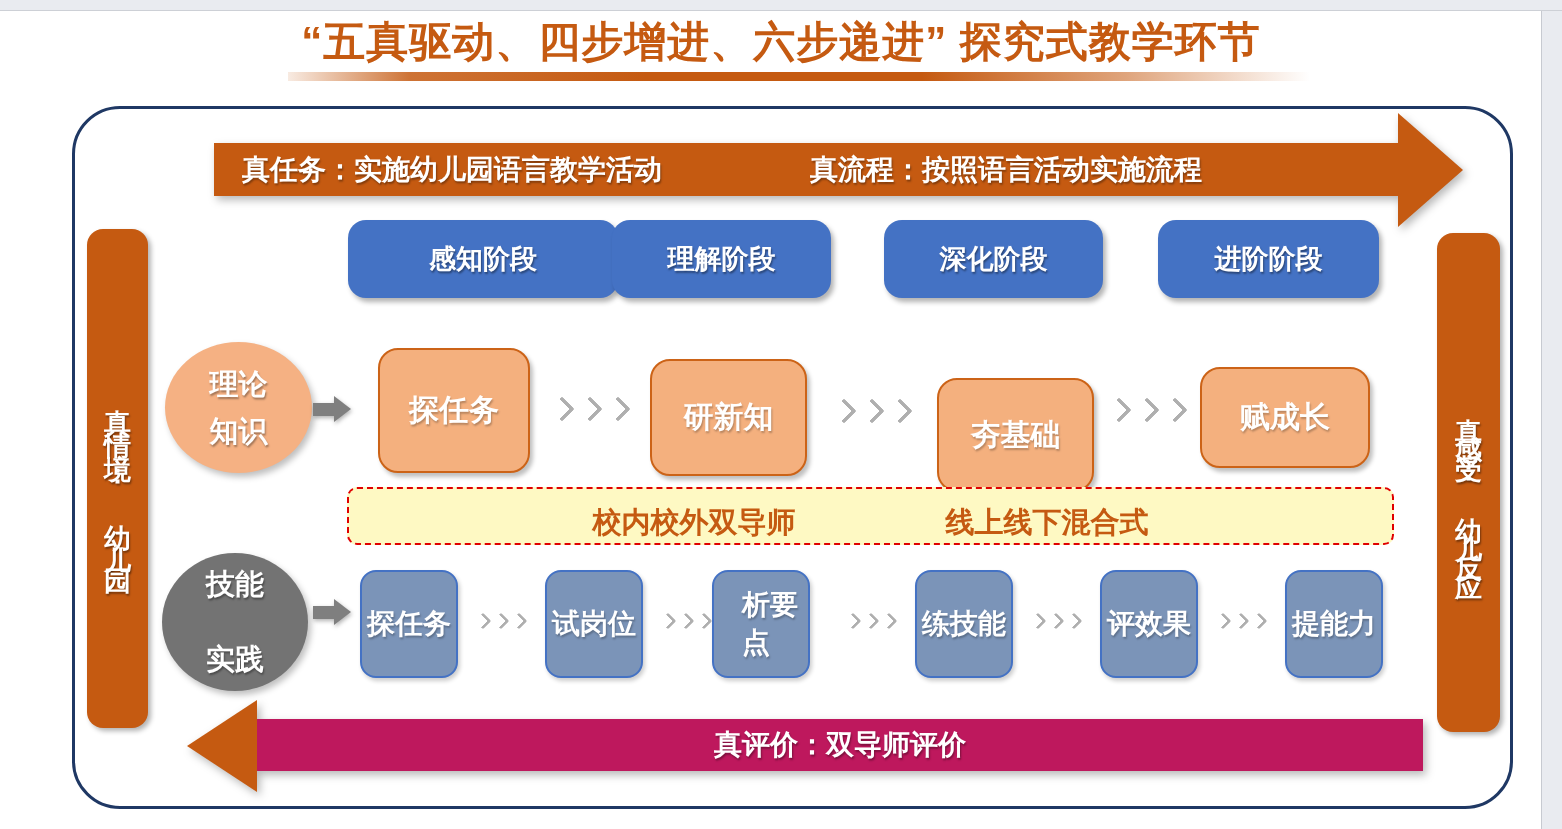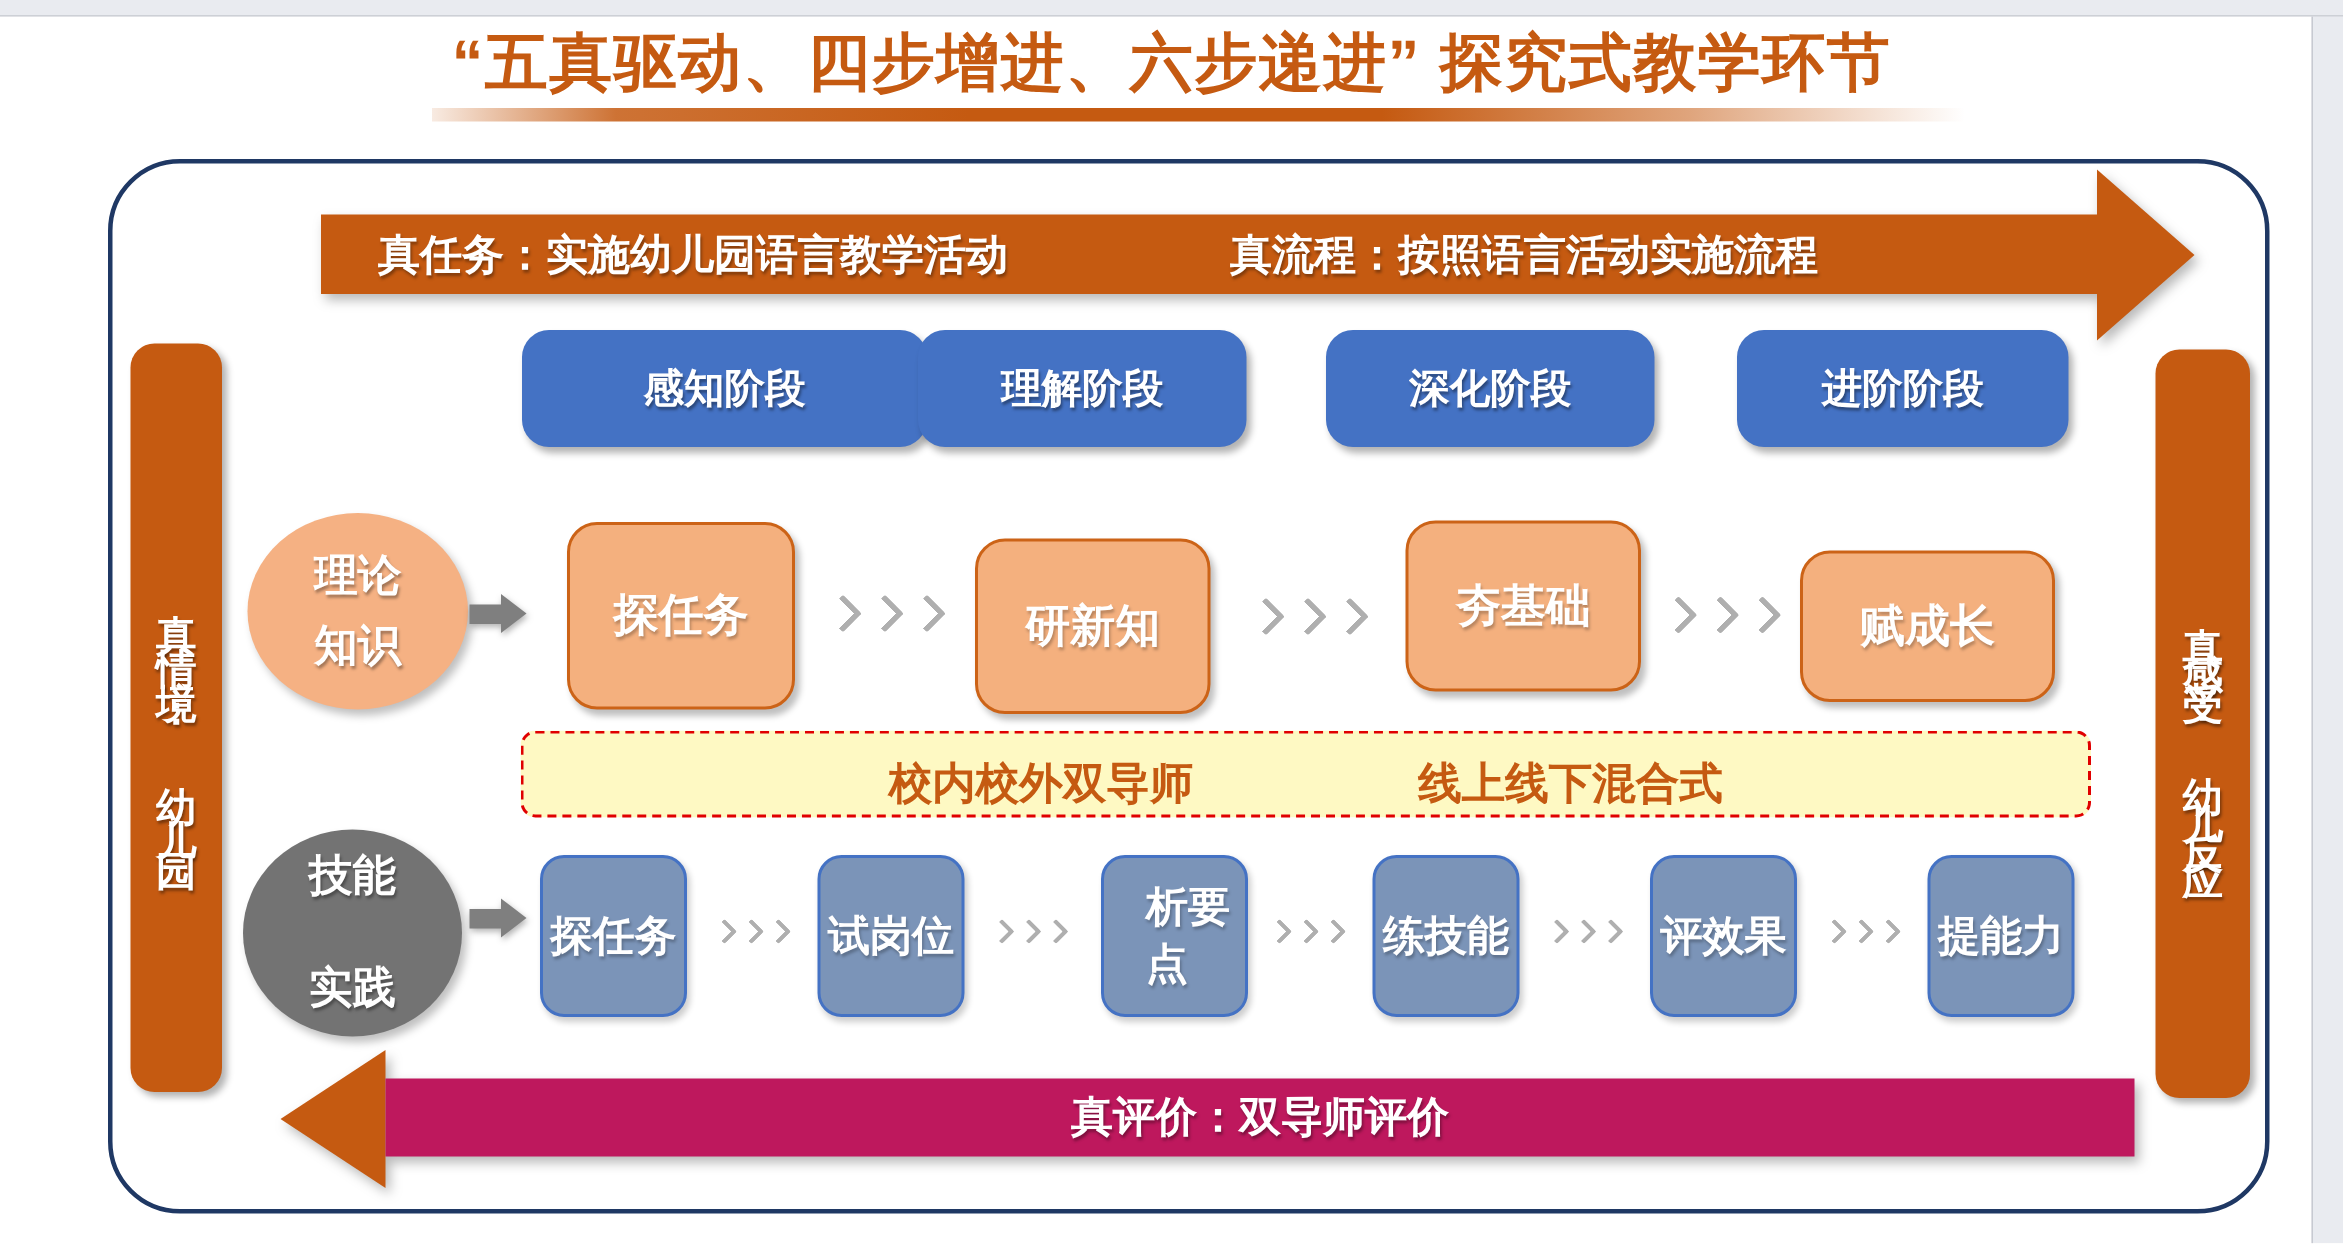--- a/index.html
+++ b/index.html
@@ -21,21 +21,21 @@
     background:linear-gradient(90deg, rgba(197,90,17,0.12) 0%, rgba(197,90,17,0.85) 12%,
       #c55a11 35%, #c55a11 62%, rgba(197,90,17,0.55) 82%, rgba(197,90,17,0) 100%); }
 
   
   .frame { position:absolute; left:72px; top:106px; width:1441px; height:703px;
     border:3px solid #1f3864; border-radius:48px; background:#ffffff; }
 
   
   .harrow { position:absolute; filter:drop-shadow(3px 4px 4px rgba(0,0,0,0.28)); }
   .ta-body { position:absolute; left:0; top:30px; width:1184px; height:53px; background:#c55a11;
-    display:flex; align-items:center; padding-left:38px; gap:148px;
+    display:flex; align-items:center; padding-left:28px; gap:148px;
     font-size:28px; font-weight:800; color:#ffffff; white-space:nowrap;
     text-shadow:1px 2px 2px rgba(0,0,0,0.35); }
   .ta-head { position:absolute; left:1184px; top:0; width:0; height:0;
     border-top:57px solid transparent; border-bottom:57px solid transparent;
     border-left:65px solid #c55a11; }
   .ba-head { position:absolute; left:0; top:0; width:0; height:0;
     border-top:46px solid transparent; border-bottom:46px solid transparent;
     border-right:70px solid #c55a11; }
   .ba-body { position:absolute; left:70px; top:19px; width:1166px; height:52px; background:#be185d;
     display:flex; align-items:center; justify-content:center;
@@ -147,21 +147,21 @@
     <div class="shaft"></div>
     <div class="tip"></div>
   </div>
 
   <div class="tbox" style="left:378px; top:348px; width:152px; height:125px;">
     <span>探任务</span>
     </div>
   <div class="tbox" style="left:650px; top:359px; width:157px; height:117px;">
     <span>研新知</span>
     </div>
-  <div class="tbox" style="left:937px; top:347px; width:157px; height:114px;">
+  <div class="tbox" style="left:937px; top:378px; width:157px; height:114px;">
     <span>夯基础</span>
     </div>
   <div class="tbox" style="left:1200px; top:367px; width:170px; height:101px;">
     <span>赋成长</span>
     </div>
 
   <div class="chev-group" style="left:553px; top:400px;">
     <span class="chev"></span>
     <span class="chev"></span>
     <span class="chev"></span>
@@ -190,21 +190,21 @@
     <div class="shaft"></div>
     <div class="tip"></div>
   </div>
 
   <div class="sbox" style="left:360px;">
     <span>探任务</span>
     </div>
   <div class="sbox" style="left:545px;">
     <span>试岗位</span>
     </div>
-  <div class="sbox" style="left:734px;padding-left:28px;">
+  <div class="sbox" style="left:712px;padding-left:28px;">
     <span>析要点</span>
     </div>
   <div class="sbox" style="left:915px;">
     <span>练技能</span>
     </div>
   <div class="sbox" style="left:1100px;">
     <span>评效果</span>
     </div>
   <div class="sbox" style="left:1285px;">
     <span>提能力</span>

